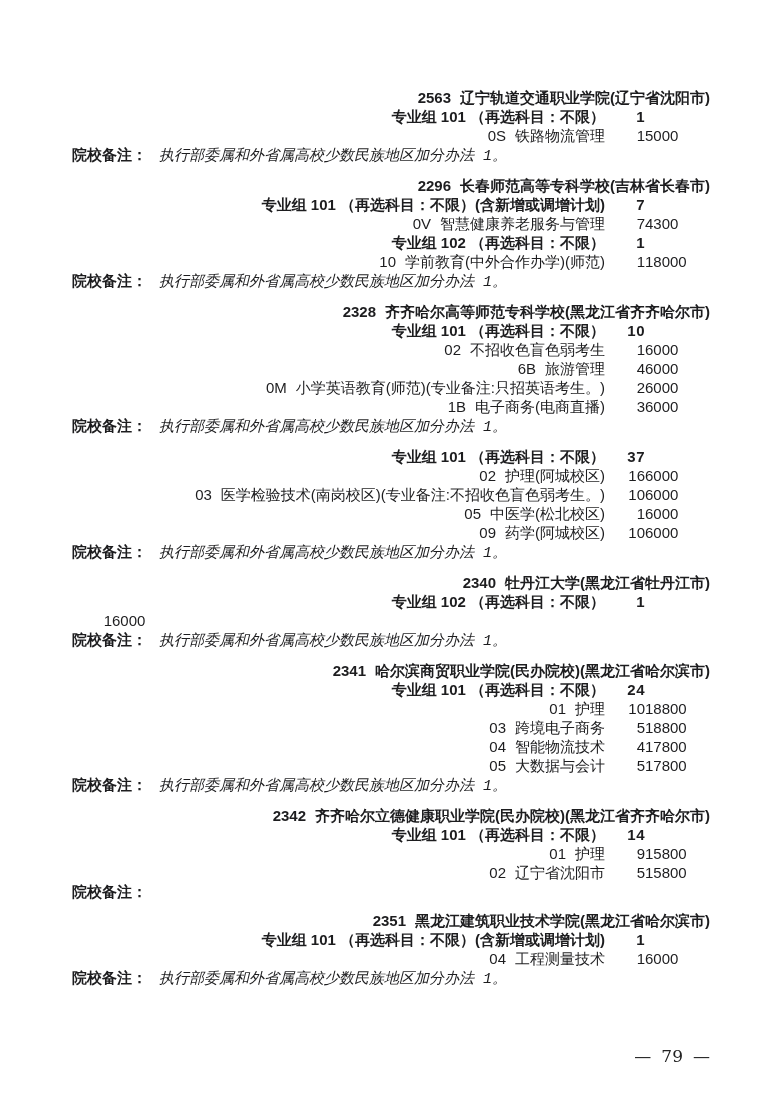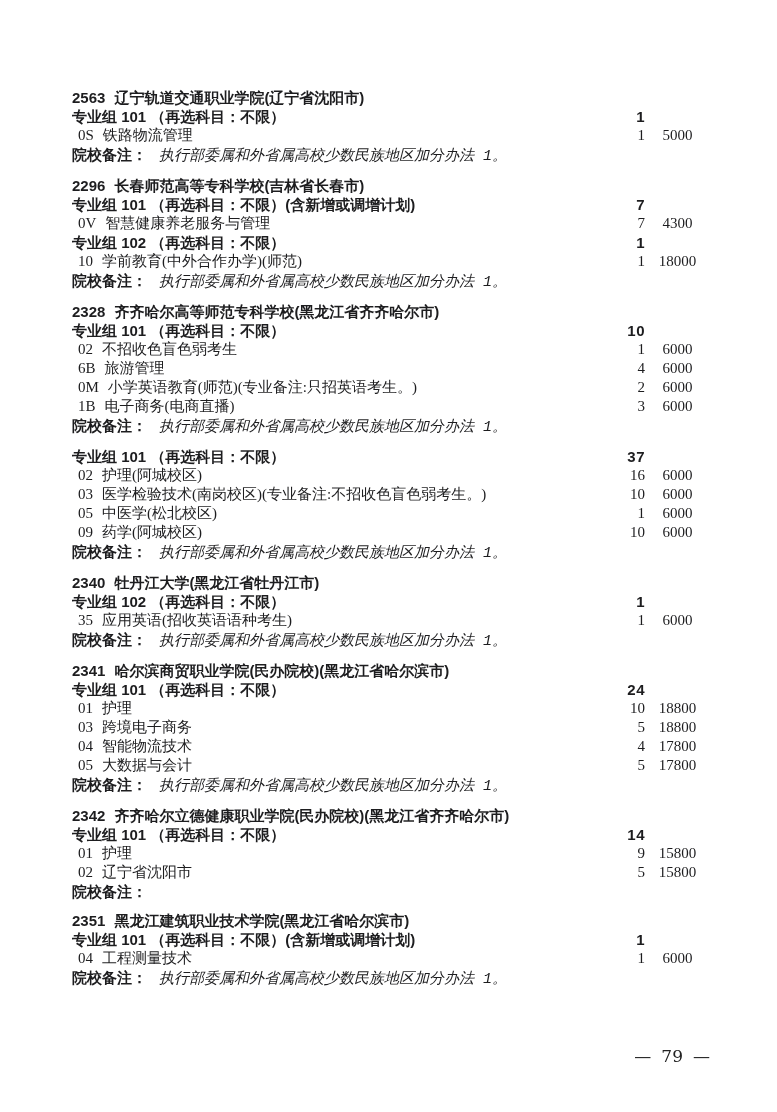--- a/index.html
+++ b/index.html
@@ -28,43 +28,44 @@
     align-items: baseline;
     line-height: 19px;
     font-size: 15px;
     color: #1d1d1f;
   }
   .inst-row, .group-row {
     font-family: "Liberation Sans", "DejaVu Sans", sans-serif;
     font-weight: 700;
   }
   .major-row {
-    font-family: Liberation Serif, serif;
+    font-family: Liberation Sans, sans-serif;
     font-weight: 400;
   }
   .text {
     flex: 1;
     white-space: nowrap;
     overflow: hidden;
+    text-align: right;
   }
   .major-row .text {
     padding-left: 6px;
   }
   .code {
     margin-right: 9px;
   }
   .count {
     flex: none;
     width: 40px;
     text-align: right;
   }
   .fee {
     flex: none;
     width: 65px;
-    text-align: center;
+    text-align: left;
   }
   .group-row .count { letter-spacing: 0.5px; }
   .remark-row {
     font-weight: 400;
   }
   .remark-label {
     font-family: "Liberation Sans", "DejaVu Sans", sans-serif;
     font-weight: 700;
     margin-right: 12px;
     white-space: nowrap;
@@ -208,21 +209,20 @@
       <section class="block">
         <div class="row inst-row">
           <span class="text"><span class="code">2340</span><span>牡丹江大学(黑龙江省牡丹江市)</span></span>
         </div>
         <div class="row group-row">
           <span class="text">专业组 102 （再选科目：不限）</span>
           <span class="count">1</span>
           <span class="fee"></span>
         </div>
         <div class="row major-row">
-          <span class="text"><span class="code">35</span><span>应用英语(招收英语语种考生)</span></span>
           <span class="count">1</span>
           <span class="fee">6000</span>
         </div>
         <div class="row remark-row">
           <span class="remark-label">院校备注：</span>
           <span class="remark-text">执行部委属和外省属高校少数民族地区加分办法 1。</span>
         </div>
       </section>
       <section class="block">
         <div class="row inst-row">

